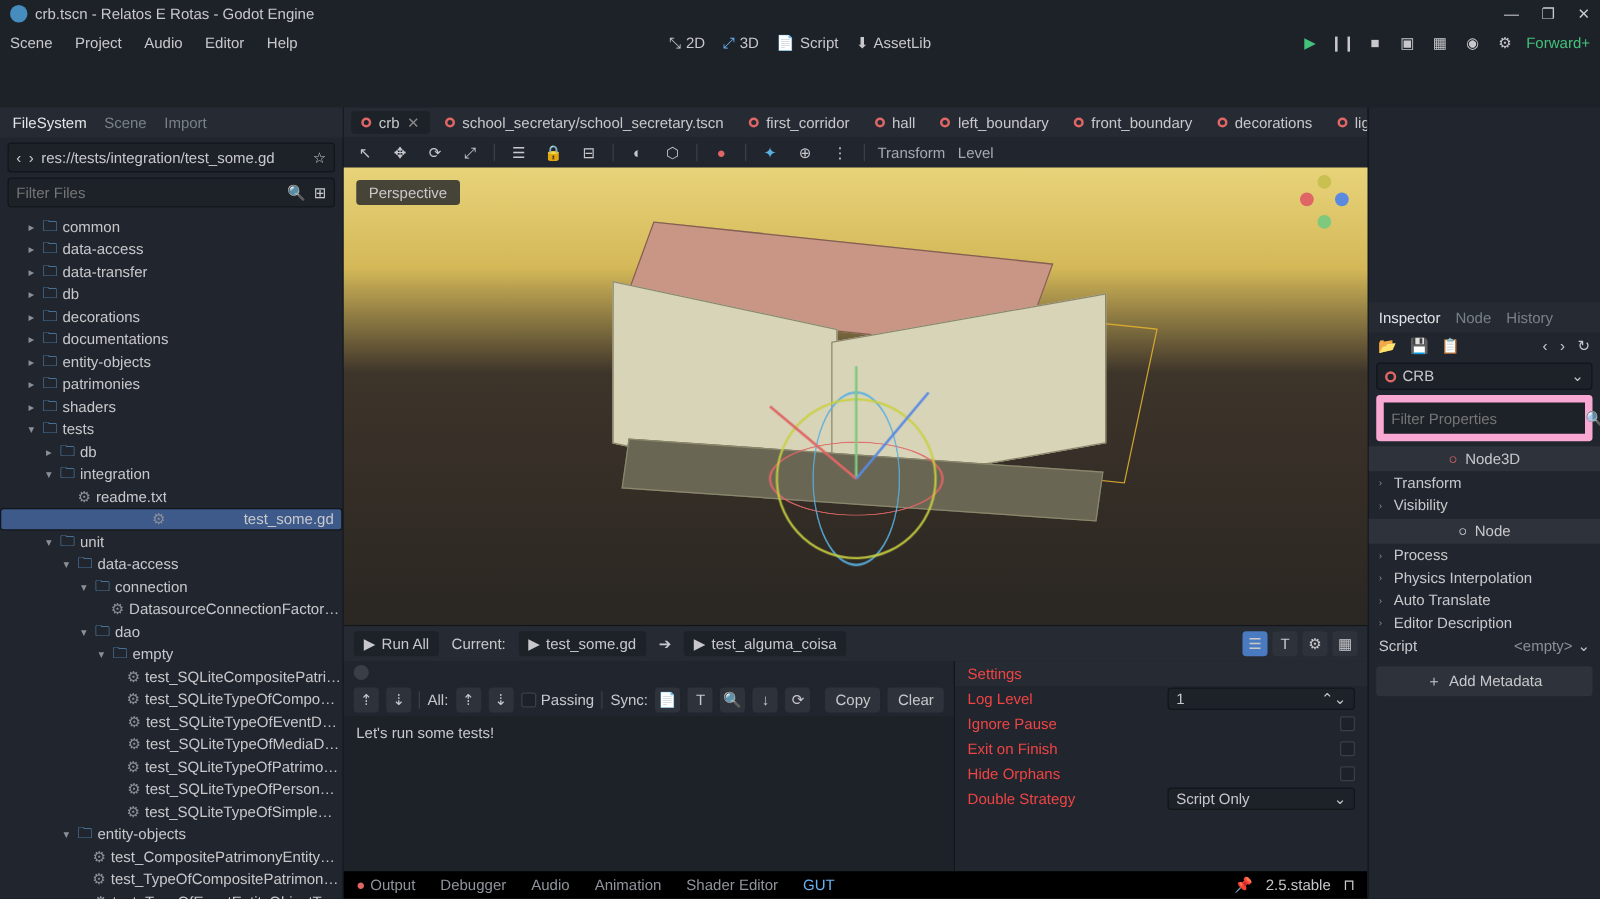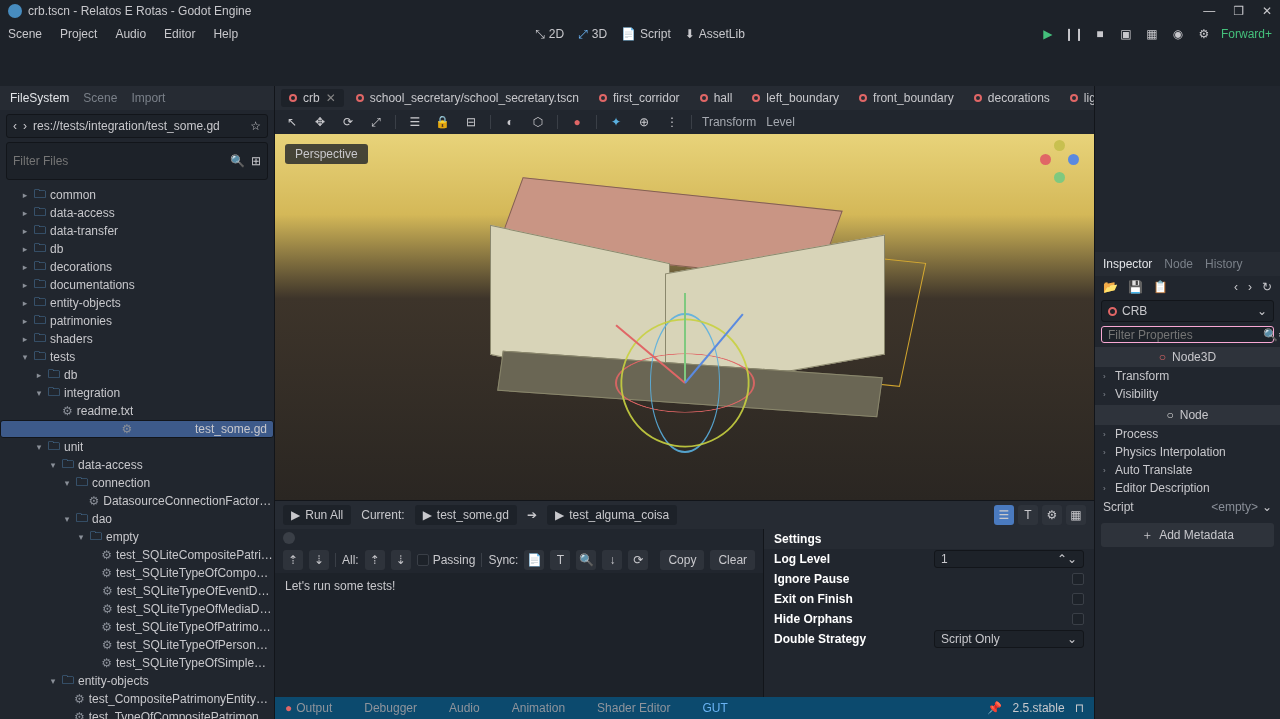--- a/index.html
+++ b/index.html
@@ -15,21 +15,21 @@
 .iconbtn { width:18px; height:18px; display:flex; align-items:center; justify-content:center; cursor:pointer; }
 .play { color:#44c07b; }
 .forward { color:#44c07b; }
 .main { flex:1; display:flex; min-height:0;margin-top:40px; }
 .left { width:275px; background:#21262e; border-right:1px solid #12151a; display:flex; flex-direction:column; }
 .docktabs { height:24px; display:flex; align-items:center; gap:14px; padding:0 10px; background:#262b33; }
 .docktabs .dt { color:#7a8089; cursor:pointer; }
 .docktabs .dt.active { color:#e2e4e8; }
 .pathbar { height:24px; display:flex; align-items:center; padding:0 6px; gap:6px; background:#1d2229; border:1px solid #12151a; margin:4px 6px; border-radius:3px; }
 .pathbar input { flex:1; background:transparent; border:none; color:#c8c8cc; outline:none; }
-.filterbar { height:38px; display:flex; align-items:center; padding:0 6px; gap:6px; margin:0 6px 4px; background:#1d2229; border:1px solid #12151a; border-radius:3px; }
+.filterbar { height:24px; display:flex; align-items:center; padding:0 6px; gap:6px; margin:0 6px 4px; background:#1d2229; border:1px solid #12151a; border-radius:3px; }
 .filterbar input { flex:1; background:transparent; border:none; color:#c8c8cc; outline:none; }
 .tree { flex:1; overflow:auto; padding:2px 0; }
 .tree .row { height:18px; display:flex; align-items:center; padding-left:6px; white-space:nowrap; cursor:pointer; }
 .tree .row.sel { background:#3d5a8a; color:#fff; }
 .tree .chev { width:10px; font-size:9px; color:#8a8f98; text-align:center; }
 .tree .folder { color:#6ab3f3; margin:0 4px; }
 .tree .gear  { color:#8a8f98; margin:0 4px; }
 .tree .txt   { overflow:hidden; text-overflow:ellipsis; }
 .center-col { flex:1; display:flex; flex-direction:column; min-width:0; }
 .scenetabs { height:24px; background:#262b33; display:flex; align-items:center; gap:4px; padding:0 6px; overflow:hidden; }
@@ -58,35 +58,35 @@
 .sqbtn { width:20px; height:20px; background:#2e333b; border-radius:3px; display:flex; align-items:center; justify-content:center; cursor:pointer; }
 .sqbtn.active { background:#4a7abf; }
 .trow { display:flex; flex:1; min-height:0; }
 .tleft { flex:1; display:flex; flex-direction:column; border-right:1px solid #12151a; }
 .tlbar { height:26px; display:flex; align-items:center; gap:6px; padding:0 8px; background:#21262e; }
 .tlbar .btn { padding:3px 8px; background:#2e333b; border-radius:3px; cursor:pointer; }
 .tlbar .sp { flex:1; }
 .tmsg { flex:1; padding:6px 10px; background:#1d2229; overflow:auto; }
 .tright { width:330px; display:flex; flex-direction:column; background:#21262e; }
 .setrow { height:20px; display:flex; align-items:center; padding:0 10px; }
-.setrow .lbl { flex:1; color:#ffffff;font-weight:bold; }
+.setrow .lbl { flex:1; color:#ef4444; }
 .sel { background:#1d2229; border:1px solid #12151a; border-radius:3px; padding:1px 6px; min-width:150px; display:flex; align-items:center; justify-content:space-between; }
 .chk { width:12px; height:12px; background:#1d2229; border:1px solid #3a3f47; border-radius:2px; }
-.bottombar { height:22px; background:#0c4a6e; display:flex; align-items:center; gap:32px; padding:0 10px; }
+.bottombar { height:22px; background:#000000; display:flex; align-items:center; gap:20px; padding:0 10px; }
 .bottombar .it { color:#8f949c; cursor:pointer; }
 .bottombar .it.red::before { content:"●"; color:#e06666; margin-right:4px; }
 .bottombar .it.active { color:#6ab3f3; }
 .bottombar .ver { margin-left:auto; color:#7a8089; display:flex; align-items:center; gap:10px; }
 .rightcol { width:186px; background:#21262e; border-left:1px solid #12151a; display:flex; flex-direction:column;justify-content:center; }
 .rtabs { height:24px; display:flex; gap:12px; align-items:center; padding:0 8px; background:#262b33; }
 .rtabs .rt { color:#7a8089; cursor:pointer; } .rtabs .rt.active { color:#e2e4e8; }
 .rtool { height:22px; display:flex; align-items:center; gap:10px; padding:0 8px; }
 .nodebar { height:22px; margin:2px 6px; background:#1d2229; border:1px solid #12151a; border-radius:3px; display:flex; align-items:center; padding:0 6px; gap:5px; }
 .nodebar .nd { width:9px; height:9px; border:2px solid #e06666; border-radius:50%; }
-.rfilter { height:17px; margin:2px 6px; background:#1d2229; border:1px solid #f9a8d4; border-radius:3px; display:flex; align-items:center; padding:0 6px; }
+.rfilter { height:37px; margin:2px 6px; background:#1d2229; border:6px solid #f9a8d4; border-radius:3px; display:flex; align-items:center; padding:0 6px; }
 .rfilter input { flex:1; background:transparent; border:none; outline:none; color:#c8c8cc; }
 .rsec { height:20px; background:#2e333b; display:flex; align-items:center; justify-content:center; gap:6px; margin-top:2px; }
 .rprop { height:18px; display:flex; align-items:center; padding:0 8px; cursor:pointer; }
 .rprop .c { width:8px; font-size:8px; color:#8a8f98; margin-right:4px; }
 .rscript { height:20px; display:flex; align-items:center; padding:0 8px; }
 .rscript .v { margin-left:auto; color:#8a8f98; }
 .rmeta { height:24px; margin:6px; background:#2e333b; border-radius:3px; display:flex; align-items:center; justify-content:center; gap:6px; cursor:pointer; }
 </style>
 </head>
 <body>

